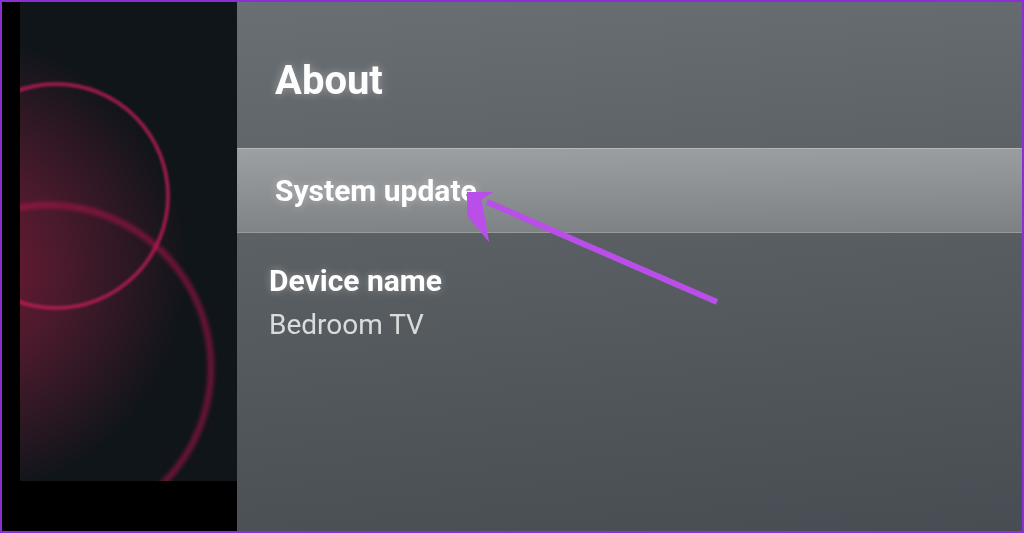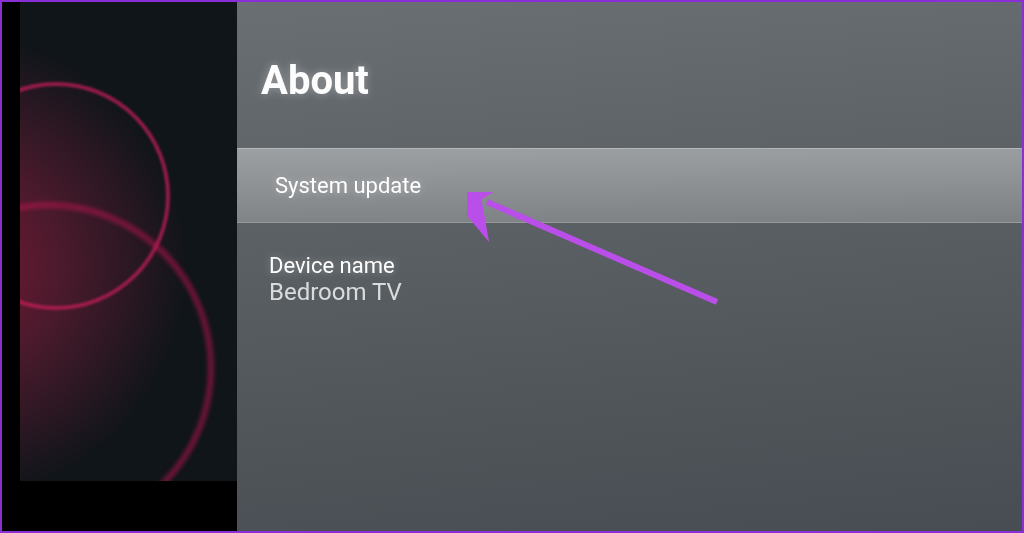--- a/index.html
+++ b/index.html
@@ -78,44 +78,44 @@
     top: 0;
     right: 0;
     bottom: 0;
     background: linear-gradient(175deg, #6a6f73 0%, #5d6266 35%, #50565a 70%, #474d52 100%);
     color: #f5f5f5;
     padding-top: 55px;
   }
   .page-title {
     font-size: 40px;
     font-weight: 700;
-    padding-left: 24px;
+    padding-left: 38px;
     margin-bottom: 44px;
     color: #fdfdfd;
     text-shadow: 0 0 10px rgba(255,255,255,0.35);
   }
   .menu-item {
     padding: 24px 38px;
     position: relative;
   }
   .menu-item.selected {
     background: linear-gradient(to bottom, rgba(255,255,255,0.38), rgba(255,255,255,0.22));
     border-top: 1px solid rgba(255,255,255,0.4);
     border-bottom: 1px solid rgba(150,150,150,0.35);
   }
   .menu-label {
-    font-size: 22px;
+    font-size: 30px;
     color: #ffffff;
-    font-weight: 400;
+    font-weight: 700;
     text-shadow: 0 0 8px rgba(255,255,255,0.35);
   }
   .menu-sub {
-    font-size: 24px;
+    font-size: 28px;
     color: rgba(255,255,255,0.78);
-    margin-top: 0;
+    margin-top: 10px;
     font-weight: 400;
   }
   .gap-small {
     padding-top: 30px;
     padding-bottom: 10px;
     padding-left: 32px;
   }
 
   .arrow-annotation {
     position: absolute;

